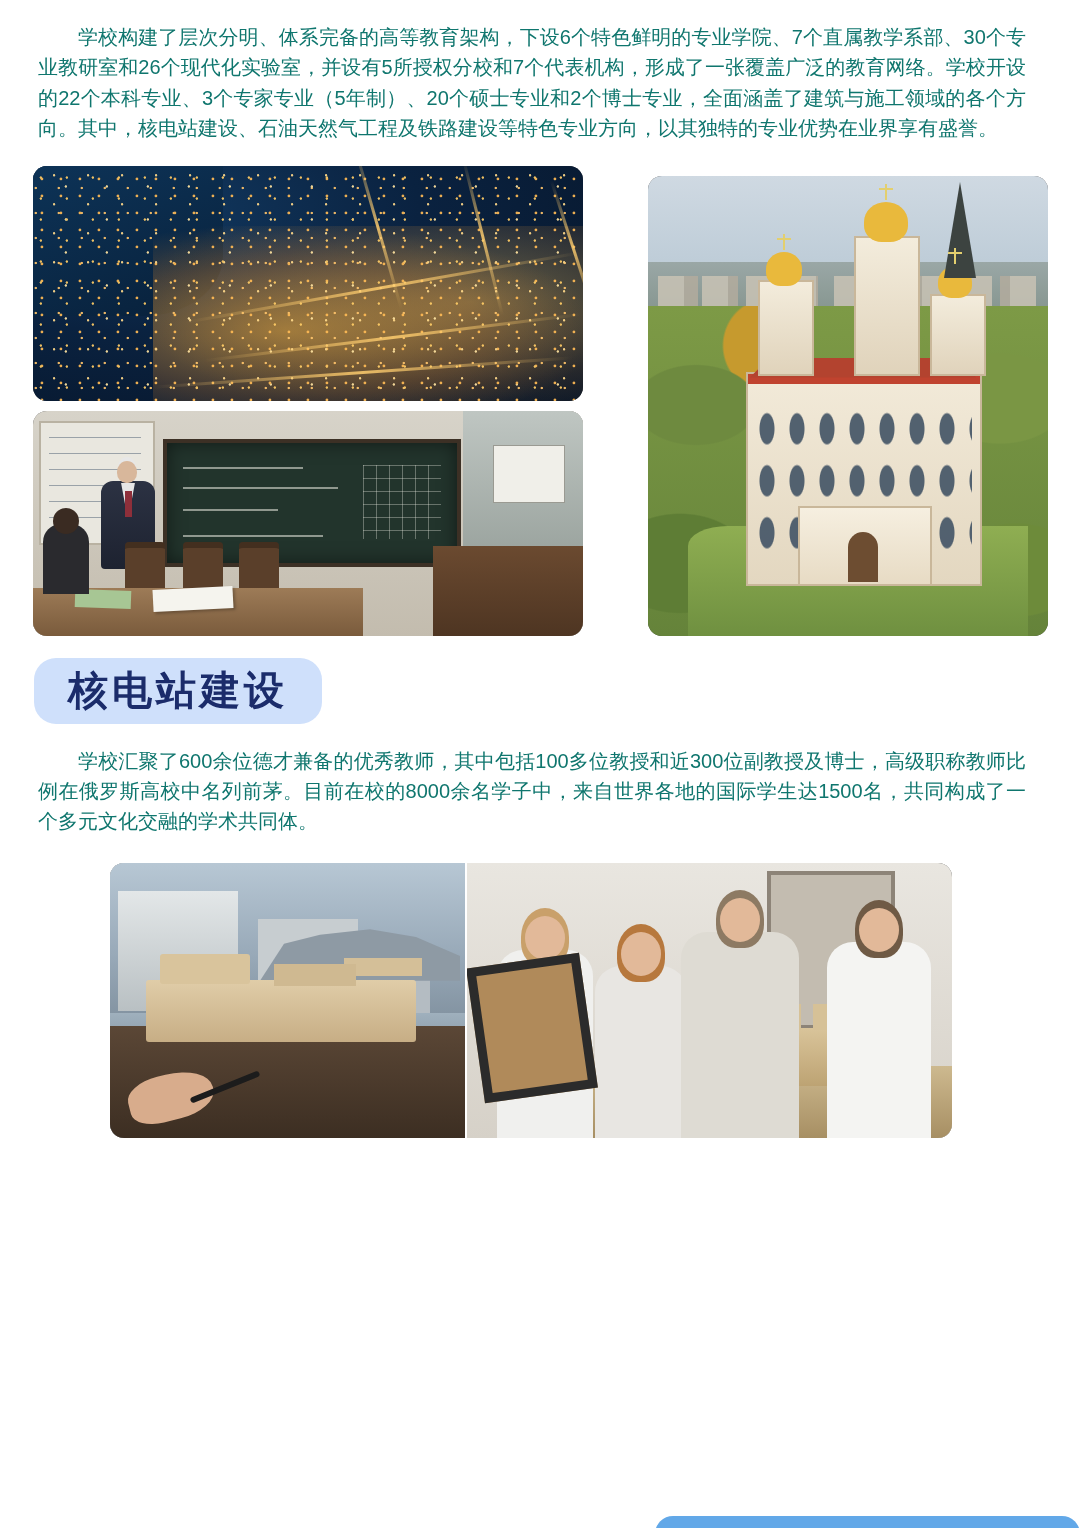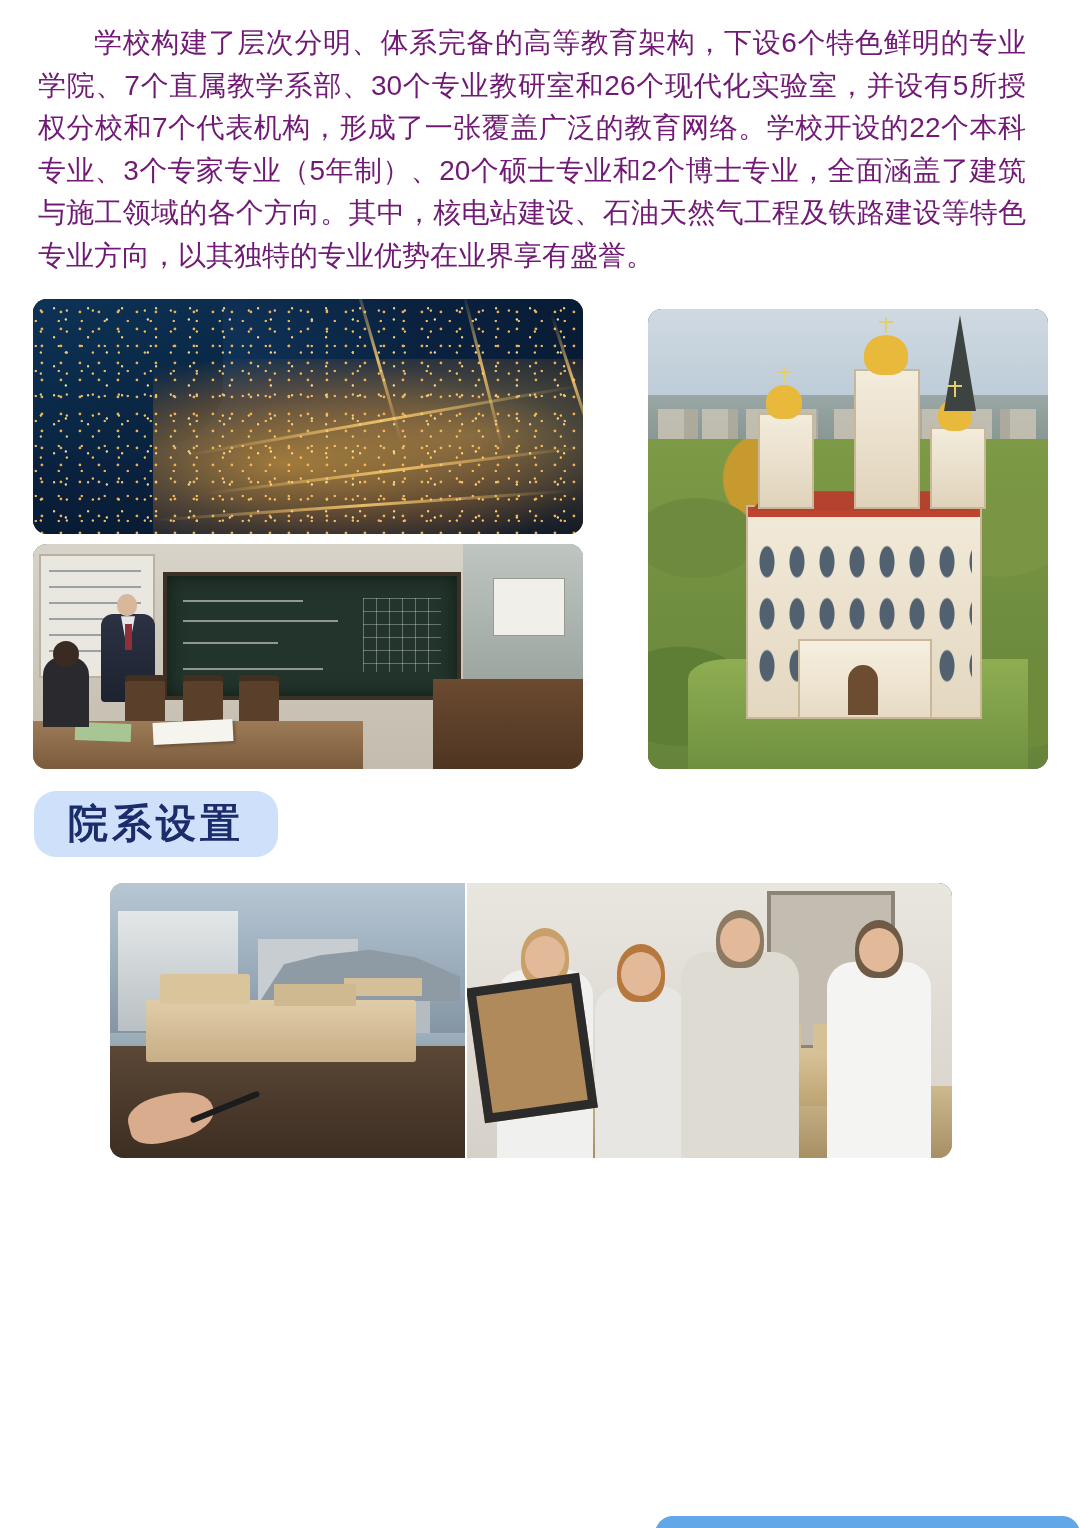--- a/index.html
+++ b/index.html
@@ -36,23 +36,23 @@
     letter-spacing: 4px;
     color: #1b2c6b;
     line-height: 1.0;
     white-space: nowrap;
   }
   #section-departments-heading { margin-top: 62px; }
   #section-faculty-heading { margin-top: 22px; }
 
   
   .body-text {
-    font-size: 28px;
+    font-size: 20px;
     line-height: 1.52;
-    color: #701a75;
+    color: #0f766e;
     letter-spacing: 0px;
     text-align: justify;
     margin: 22px 24px 0 8px;
     text-indent: 2em;
   }
 
   
   .photo {
     border-radius: 14px;
     overflow: hidden;
@@ -540,23 +540,24 @@
         <div class="ch-cross x1"></div>
         <div class="ch-cross x2"></div>
         <div class="ch-cross x3"></div>
       </div>
     </div>
 
   </div>
 
   
   <div class="heading-pill" id="section-faculty-heading">
-    <span class="heading-text">院系设置</span>
+    <span class="heading-text">核电站建设</span>
   </div>
 
+  <p class="body-text">学校汇聚了600余位德才兼备的优秀教师，其中包括100多位教授和近300位副教授及博士，高级职称教师比例在俄罗斯高校中名列前茅。目前在校的8000余名学子中，来自世界各地的国际学生达1500名，共同构成了一个多元文化交融的学术共同体。</p>
 
   <div class="faculty-photos">
 
     <div class="photo" id="photo-model-room">
       <div class="inner">
         <div class="mr-wall"></div>
         <div class="mr-mural"></div>
         <div class="mr-water"></div>
         <div class="mr-table"></div>
         <div class="mr-model"></div>

